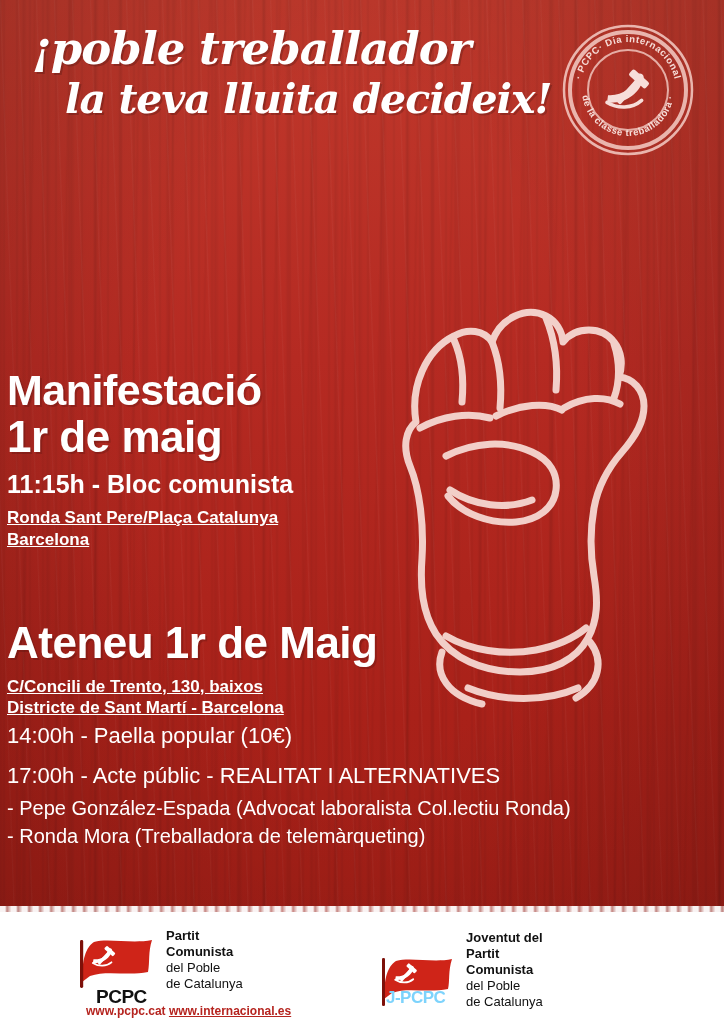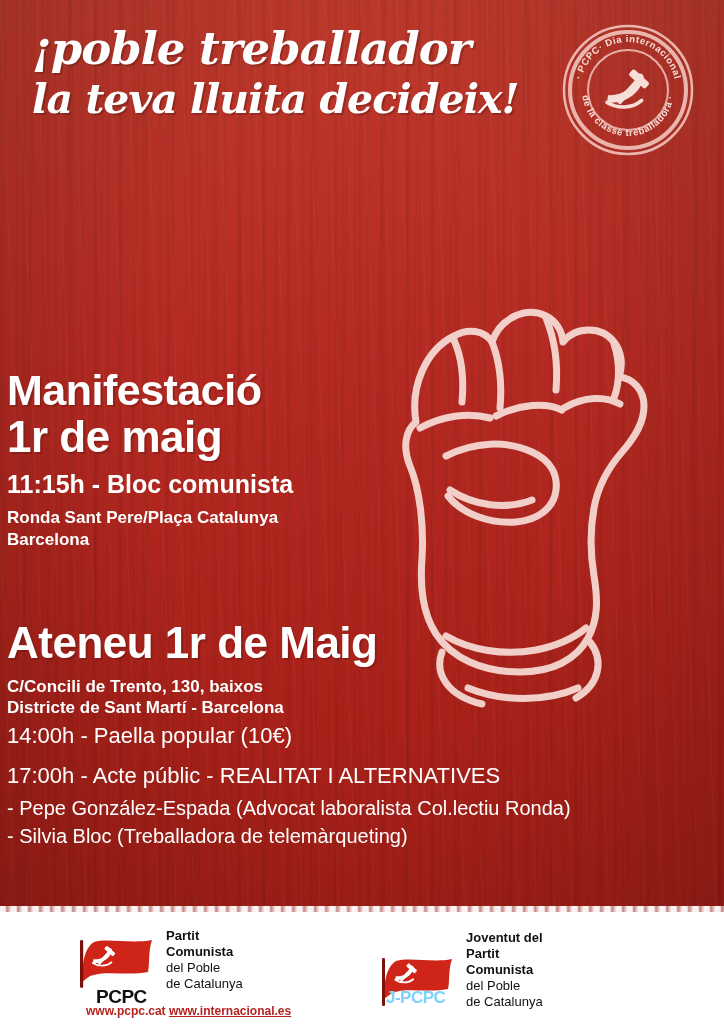--- a/index.html
+++ b/index.html
@@ -99,20 +99,21 @@
   .headline .line1 {
     font-size: 45px;
     line-height: 1.04;
     white-space: nowrap;
   }
   .headline .line2 {
     font-size: 41px;
     line-height: 1.12;
     margin-top: 4px;
     white-space: nowrap;
+    margin-left: 33px;
   }
 
   
   .seal {
     position: absolute;
     right: 28px;
     top: 22px;
     width: 136px;
     height: 136px;
   }
@@ -156,20 +157,21 @@
   }
   .t-md {
     font-size: 22px;
     font-weight: 400;
     line-height: 1.3;
   }
   .t-sm {
     font-size: 17px;
     font-weight: 700;
     line-height: 1.28;
+    text-decoration: underline;
   }
   .t-list {
     font-size: 20px;
     font-weight: 400;
     line-height: 1.38;
   }
 
   #manif { top: 368px; }
   #manif .t-xxl:nth-child(2) { margin-top: -4px; }
   #manif .sub { margin-top: 9px; }
@@ -344,21 +346,21 @@
 
   <div class="block" id="paella">
     <div class="t-md">14:00h - Paella popular (10€)</div>
   </div>
   <div class="block" id="acte">
     <div class="t-md">17:00h - Acte públic - REALITAT I ALTERNATIVES</div>
   </div>
 
   <div class="block" id="speakers">
     <div class="t-list">- Pepe González-Espada (Advocat laboralista Col.lectiu Ronda)</div>
-    <div class="t-list">- Silvia Bloc (Treballadora de telemàrqueting)</div>
+    <div class="t-list">- Ronda Mora (Treballadora de telemàrqueting)</div>
   </div>
 
   <div class="bottom-strip"></div>
 
   <div class="logos">
 
     <div class="logo-group logo-left">
       <div class="flag">
         <svg viewBox="0 0 78 56" width="78" height="56" aria-hidden="true">
           <path d="M4,46 C4,18 10,10 16,6 C30,2 54,8 74,4 C70,16 72,26 70,36 C50,40 28,34 12,40 Z" fill="#cf2418"></path>

